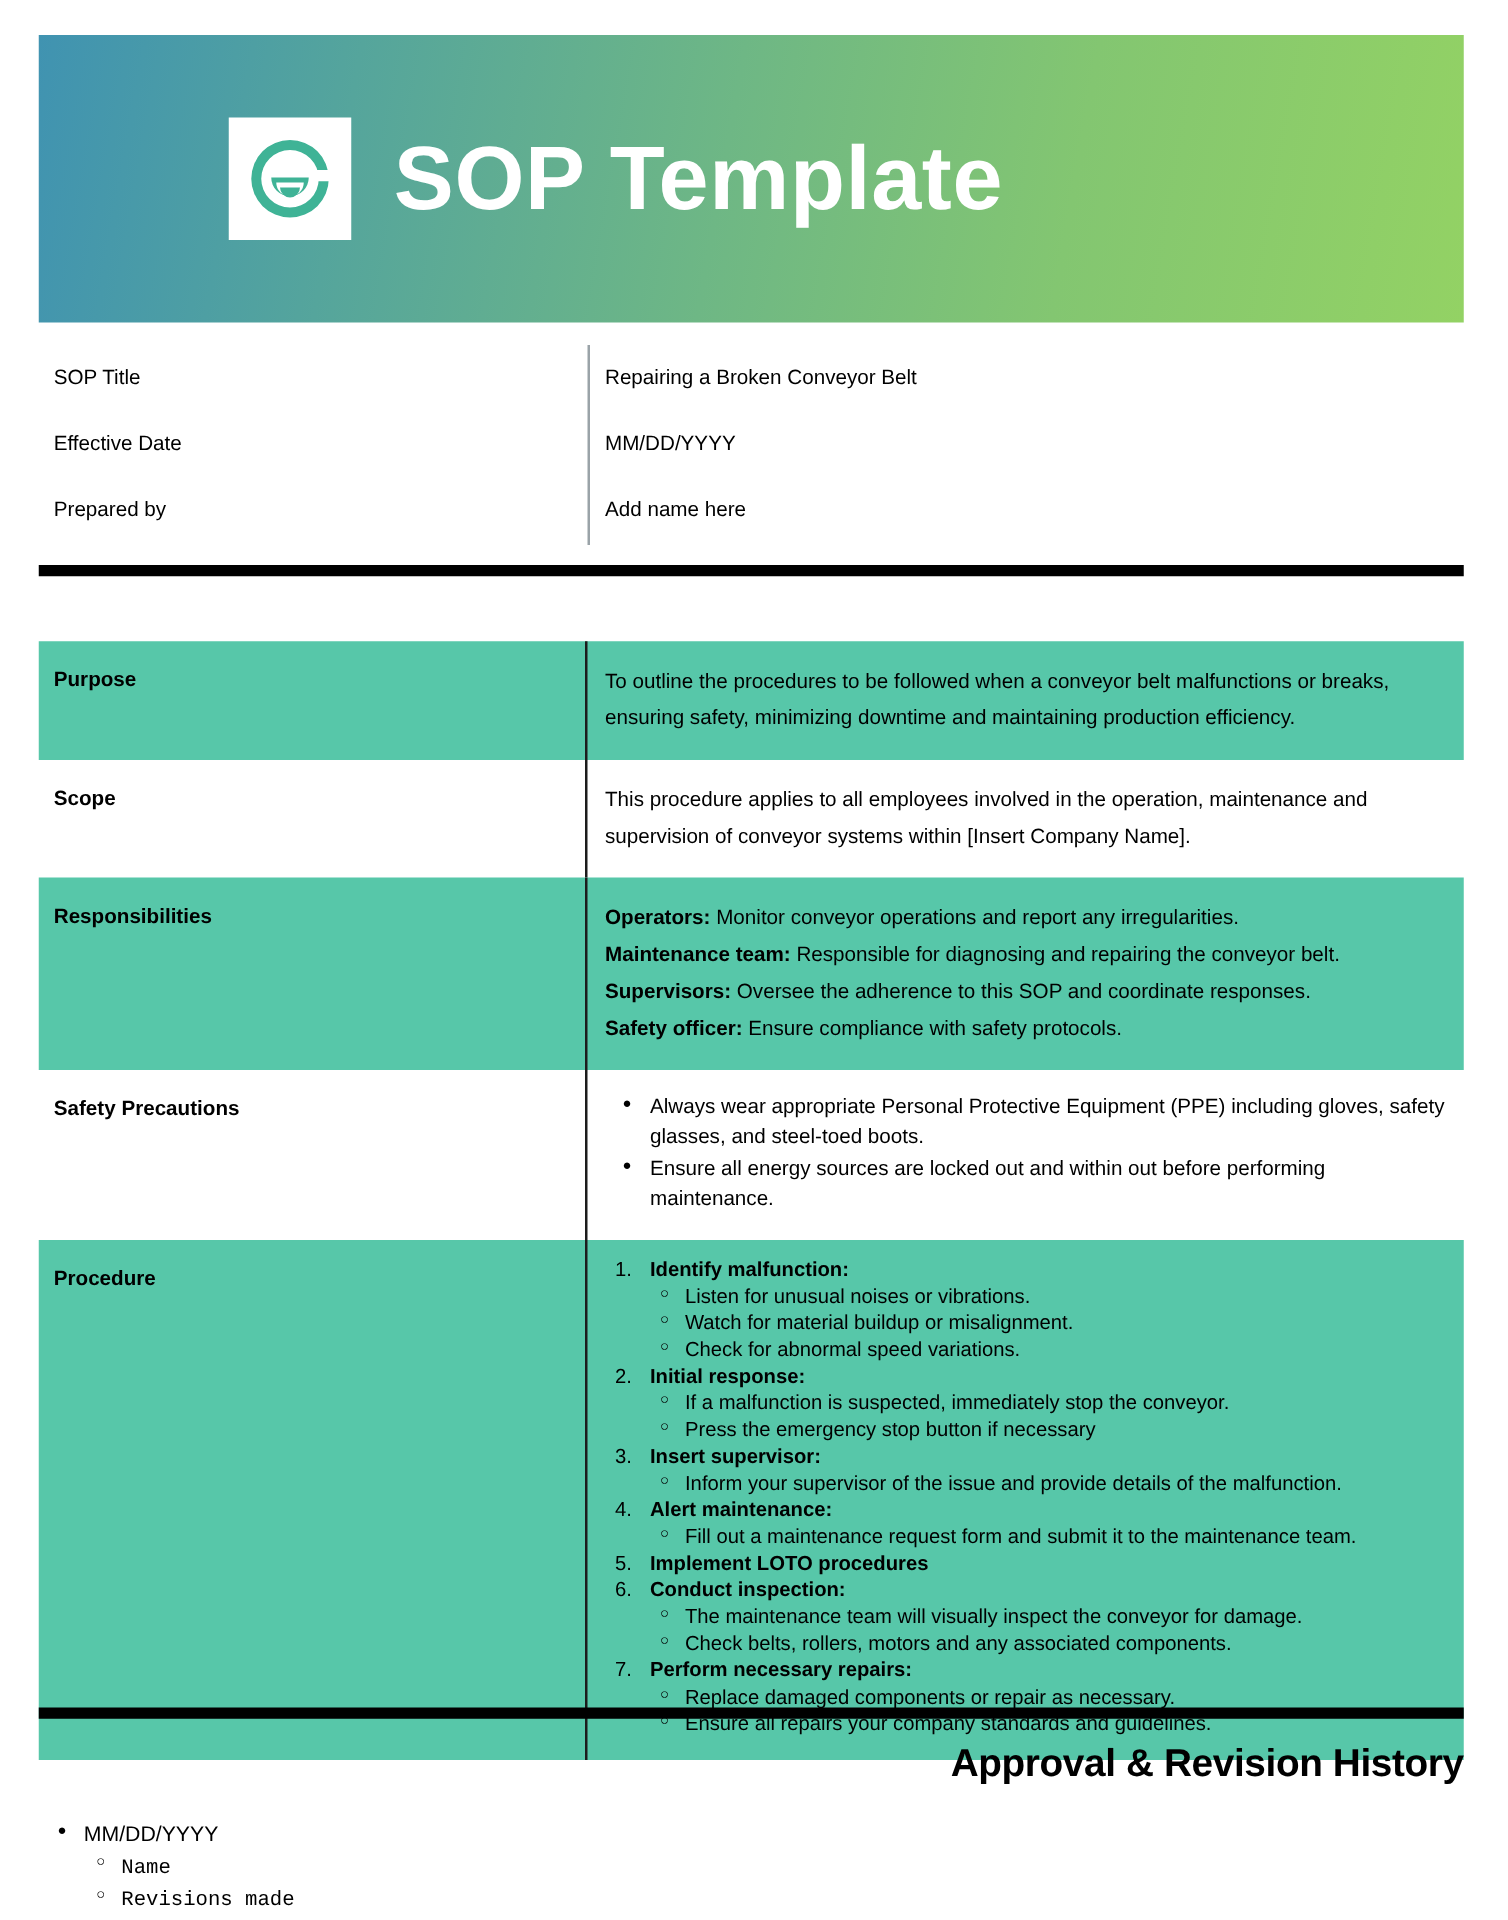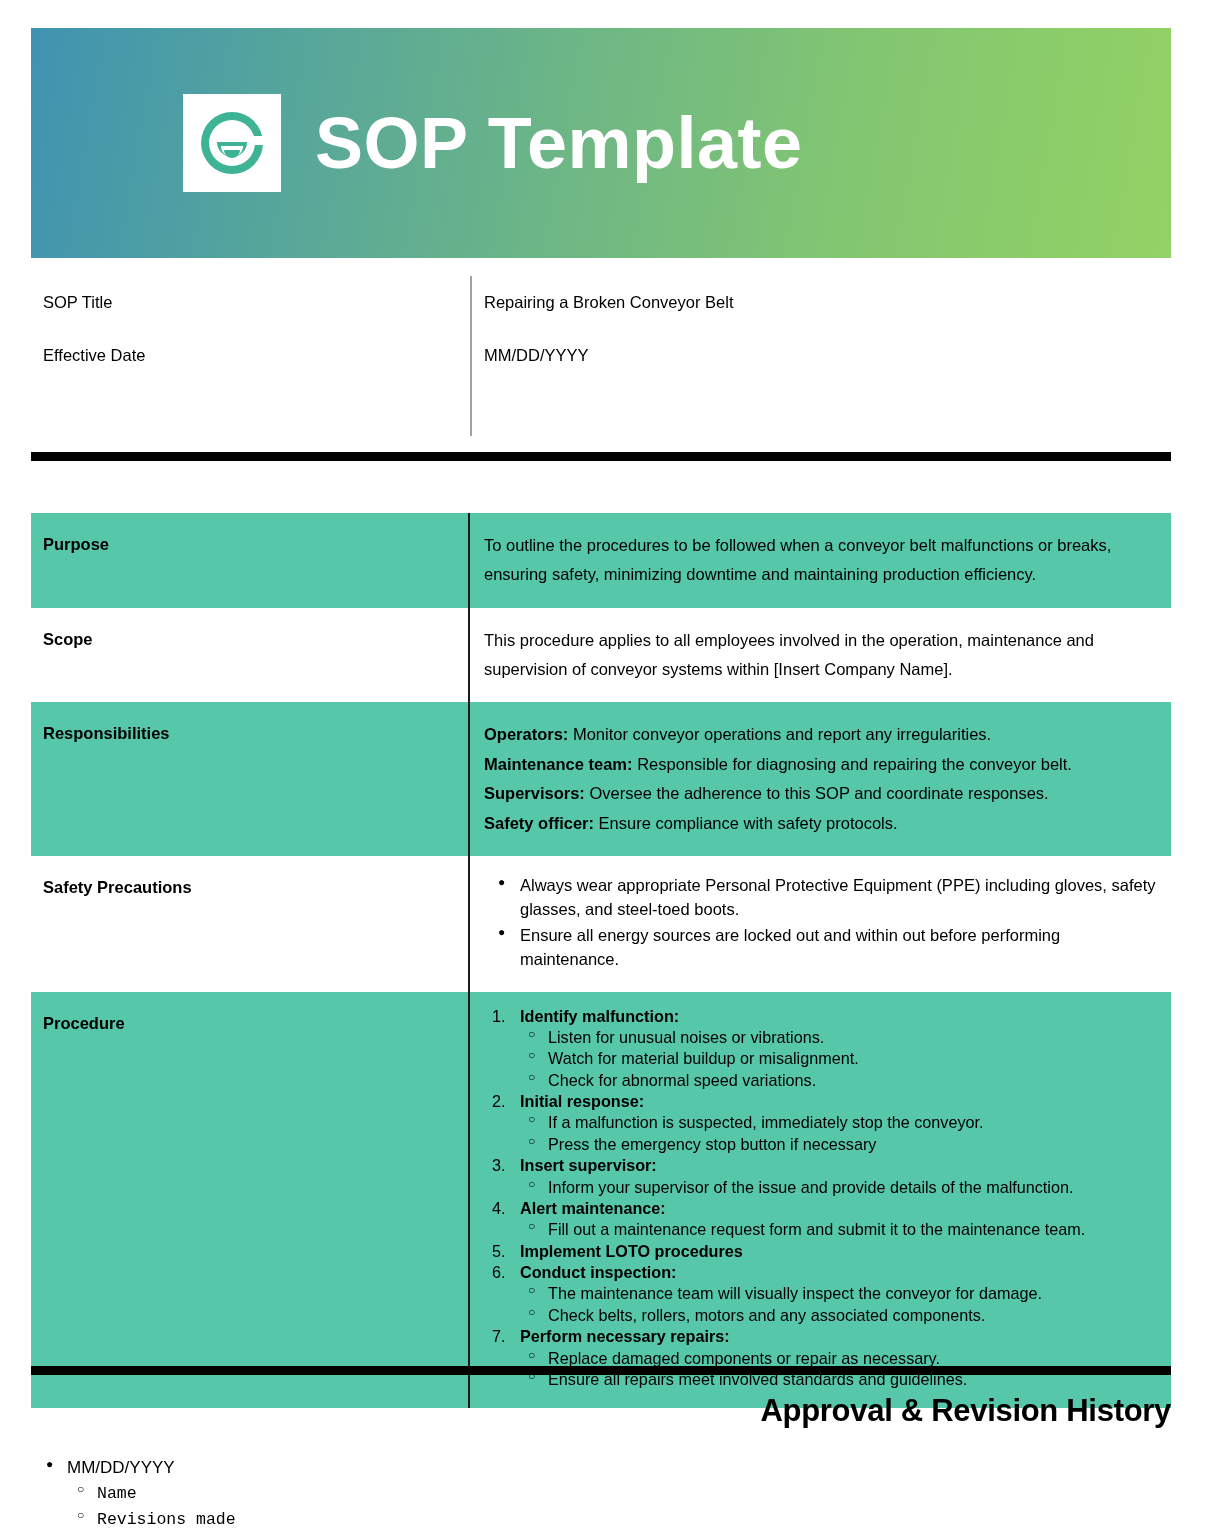--- a/index.html
+++ b/index.html
@@ -290,20 +290,24 @@
     <div class="info-row r0">
       <div class="info-label">SOP Title</div>
       <div class="info-value">Repairing a Broken Conveyor Belt</div>
     </div>
 
     <div class="info-row r1">
       <div class="info-label">Effective Date</div>
       <div class="info-value">MM/DD/YYYY</div>
     </div>
 
+    <div class="info-row r2">
+      <div class="info-label">Prepared by</div>
+      <div class="info-value">Add name here</div>
+    </div>
   </div>
 
   <div class="black-bar top"></div>
 
   <div class="main-table">
 
     <div class="mrow teal">
       <div class="mcell-label">Purpose</div>
       <div class="mcell-body">
         <p>To outline the procedures to be followed when a conveyor belt malfunctions or breaks, ensuring safety, minimizing downtime and maintaining production efficiency.</p>
@@ -382,21 +386,21 @@
             <ul class="proc-sub">
               <li>The maintenance team will visually inspect the conveyor for damage.</li>
               <li>Check belts, rollers, motors and any associated components.</li>
             </ul>
           </li>
 
           <li>
             <span>Perform necessary repairs:</span>
             <ul class="proc-sub">
               <li>Replace damaged components or repair as necessary.</li>
-              <li>Ensure all repairs meet involved standards and guidelines.</li>
+              <li>Ensure all repairs your company standards and guidelines.</li>
             </ul>
           </li>
 
         </ol>
       </div>
     </div>
 
   </div>
 
   <div class="black-bar bottom"></div>

